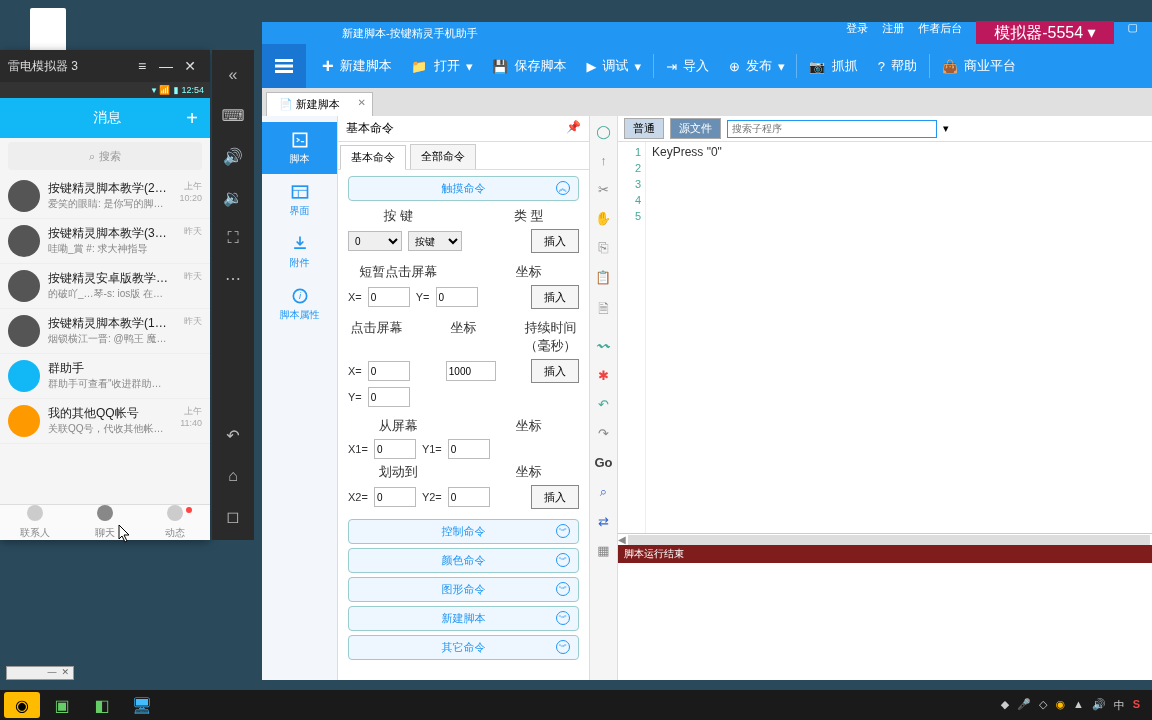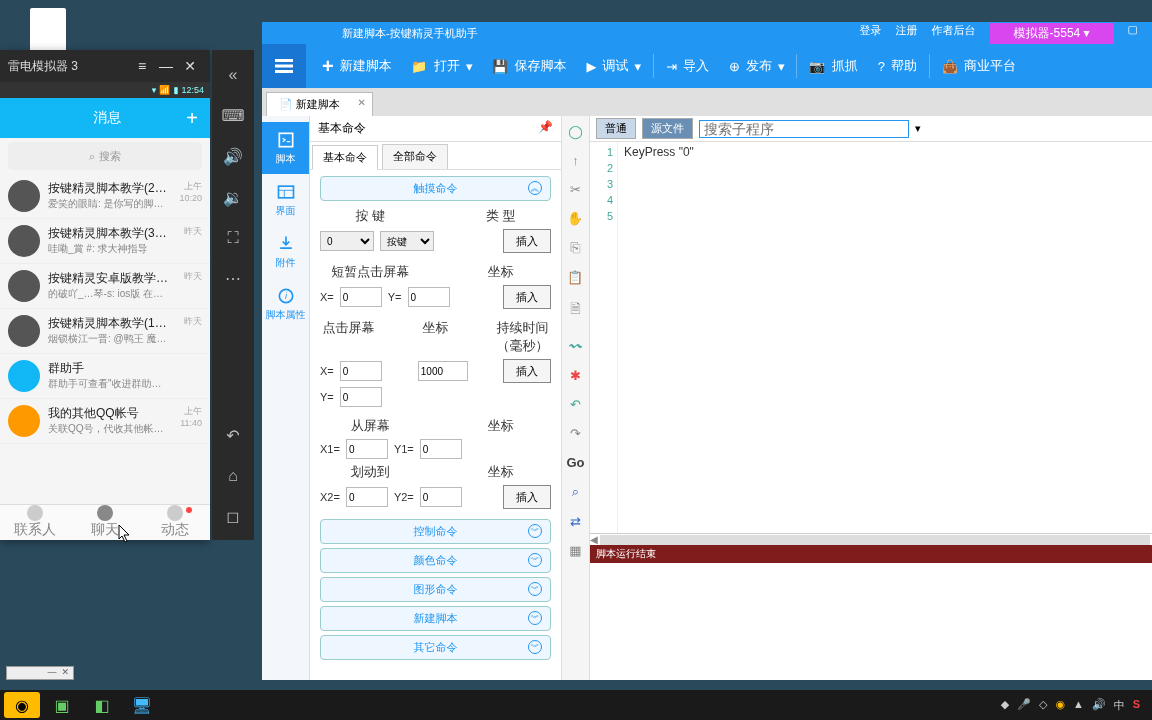--- a/index.html
+++ b/index.html
@@ -18,45 +18,45 @@
 .emu-header { height: 40px; background: #12b7f5; display: flex; align-items: center; justify-content: space-between; padding: 0 12px; color: #fff; font-size: 14px; }
 .emu-search { height: 28px; margin: 4px 8px; background: #eee; border-radius: 4px; display: flex; align-items: center; justify-content: center; color: #999; font-size: 11px; gap: 4px; }
 .chat-list { }
 .chat-item { display: flex; padding: 6px 8px; border-bottom: 1px solid #eee; }
 .avatar { width: 32px; height: 32px; border-radius: 50%; background: #555; flex-shrink: 0; margin-right: 8px; }
 .chat-text { flex: 1; overflow: hidden; }
 .chat-name { font-size: 12px; color: #222; white-space: nowrap; overflow: hidden; text-overflow: ellipsis; }
 .chat-msg { font-size: 10px; color: #888; white-space: nowrap; overflow: hidden; text-overflow: ellipsis; }
 .chat-time { font-size: 9px; color: #aaa; width: 34px; text-align: right; }
 .emu-tabs { position: absolute; bottom: 0; left: 0; right: 0; height: 36px; display: flex; border-top: 1px solid #ddd; background: #fafafa; }
-.emu-tab { flex: 1; display: flex; flex-direction: column; align-items: center; justify-content: flex-start; font-size: 14px; color: #888; position: relative;}
+.emu-tab { flex: 1; display: flex; flex-direction: column; align-items: center; justify-content: space-between; font-size: 10px; color: #888; position: relative;}
 .emu-tab-icon { width: 16px; height: 16px; border-radius: 50%; background: #ccc; }
 .emu-tab .dot { position:absolute; top:2px; right:18px; width:6px;height:6px;background:#f44;border-radius:50%;}
 
 
 .emu-side { position: absolute; top: 50px; left: 212px; width: 42px; height: 490px; background: #2a2a2a; display: flex; flex-direction: column; align-items: center; padding-top: 16px; gap: 22px; color: #bbb; font-size: 16px; }
 .emu-side div { cursor: pointer; }
 
 
 .app { position: absolute; top: 22px; left: 262px; right: 0; bottom: 40px; background: #fff; display: flex; flex-direction: column; }
 .app-titlebar { height: 22px; background: #2196f3; color: #fff; display: flex; align-items: center; font-size: 11px; padding-left: 80px; }
 .app-title-right { margin-left: auto; display: flex; gap: 14px; padding-right: 14px; font-size: 11px; }
 .app-title-right span { cursor: pointer; }
-.sim-badge { background: #d946ef; padding: 2px 24px; font-size: 12px; }
+.sim-badge { background: #be185d; padding: 2px 18px; font-size: 16px; }
 .app-toolbar { height: 44px; background: #2196f3; display: flex; align-items: center; color: #fff; font-size: 13px; }
 .app-logo { width: 44px; height: 44px; background: #1976d2; display: flex; align-items: center; justify-content: center; margin-right: 6px; }
 .tb-btn { display: flex; align-items: center; gap: 6px; padding: 0 10px; height: 44px; cursor: pointer; }
 .tb-sep { width: 1px; height: 24px; background: rgba(255,255,255,.3); margin: 0 2px; }
 
 .tab-strip { height: 28px; background: #e0e0e0; display: flex; align-items: flex-end; }
 .tab { background: #fff; border: 1px solid #bbb; border-bottom: none; padding: 4px 32px 4px 12px; font-size: 11px; position: relative; margin-left: 4px; }
 .tab .x { position: absolute; right: 6px; top: 4px; font-size: 10px; color: #888; cursor: pointer; }
 
 .workspace { flex: 1; display: flex; overflow: hidden; }
-.left-nav { width: 48px; background: #f3f6fb; border-right: 1px solid #ddd; display: flex; flex-direction: column; align-items: center; padding-top: 6px; }
+.left-nav { width: 76px; background: #f3f6fb; border-right: 1px solid #ddd; display: flex; flex-direction: column; align-items: center; padding-top: 6px; }
 .nav-item { width: 100%; padding: 8px 0; text-align: center; font-size: 10px; color: #2196f3; cursor: pointer; }
 .nav-item.active { background: #2196f3; color: #fff; }
 .nav-icon { width: 24px; height: 20px; margin: 0 auto 2px; display: block; }
 
 .cmd-panel { width: 252px; border-right: 1px solid #ddd; background: #fff; display: flex; flex-direction: column; }
 .cmd-header { font-size: 12px; padding: 4px 8px; border-bottom: 1px solid #ddd; display:flex; justify-content:space-between;}
 .cmd-tabs { display: flex; border-bottom: 1px solid #ddd; font-size: 11px; }
 .cmd-tab { padding: 4px 10px; border: 1px solid #ccc; border-bottom: none; margin: 2px 2px 0; cursor: pointer; background:#f5f5f5;}
 .cmd-tab.active { background: #fff; border-bottom:1px solid #fff; position:relative; top:1px;}
 .cmd-body { flex: 1; overflow-y: auto; padding: 6px 10px; font-size: 11px; }
@@ -71,21 +71,21 @@
 .sub-label { font-size: 13px; color: #333; margin: 4px 0; display:flex; gap:30px;}
 .sub-label span{flex:1; text-align:center;}
 
 .vtoolbar { width: 28px; background: #f5f5f5; border-right: 1px solid #ddd; display: flex; flex-direction: column; align-items: center; padding-top: 8px; gap: 14px; font-size: 13px; color: #888; }
 .vtoolbar div { cursor: pointer; }
 
 .editor { flex: 1; display: flex; flex-direction: column; background: #fff; }
 .ed-top { height: 26px; border-bottom: 1px solid #ddd; display: flex; align-items: center; padding: 0 6px; gap: 6px; font-size: 11px; }
 .ed-btn { padding: 2px 8px; border: 1px solid #aaa; background: #c8d8e8; cursor: pointer; }
 .ed-btn.active { background: #6a8fb5; color: #fff; }
-.ed-search { flex:0 0 210px; height: 18px; border: 1px solid #2196f3; font-size: 14px; padding: 0 4px; color:#888;}
+.ed-search { flex:0 0 210px; height: 18px; border: 1px solid #2196f3; font-size: 10px; padding: 0 4px; color:#888;}
 .code { flex: 1; display: flex; font-family: Consolas, monospace; font-size: 12px; overflow:auto;}
 .gutter { width: 28px; background: #fff; border-right: 1px solid #eee; text-align: right; padding: 2px 4px; color: #4a9; font-size: 11px; line-height: 16px; }
 .lines { padding: 2px 6px; color: #333; line-height: 16px; }
 .ed-status { height: 18px; background: #7f1d1d; color: #fff; font-size: 10px; padding: 2px 6px; }
 
 
 .taskbar { position: absolute; bottom: 0; left: 0; right: 0; height: 30px; background: #1a1a1a; display: flex; align-items: center; padding: 0 4px; gap: 4px; }
 .task-item { width: 36px; height: 26px; display: flex; align-items: center; justify-content: center; cursor: pointer; }
 .tray { margin-left: auto; display: flex; gap: 8px; color: #ccc; font-size: 11px; padding-right: 8px;}
 

